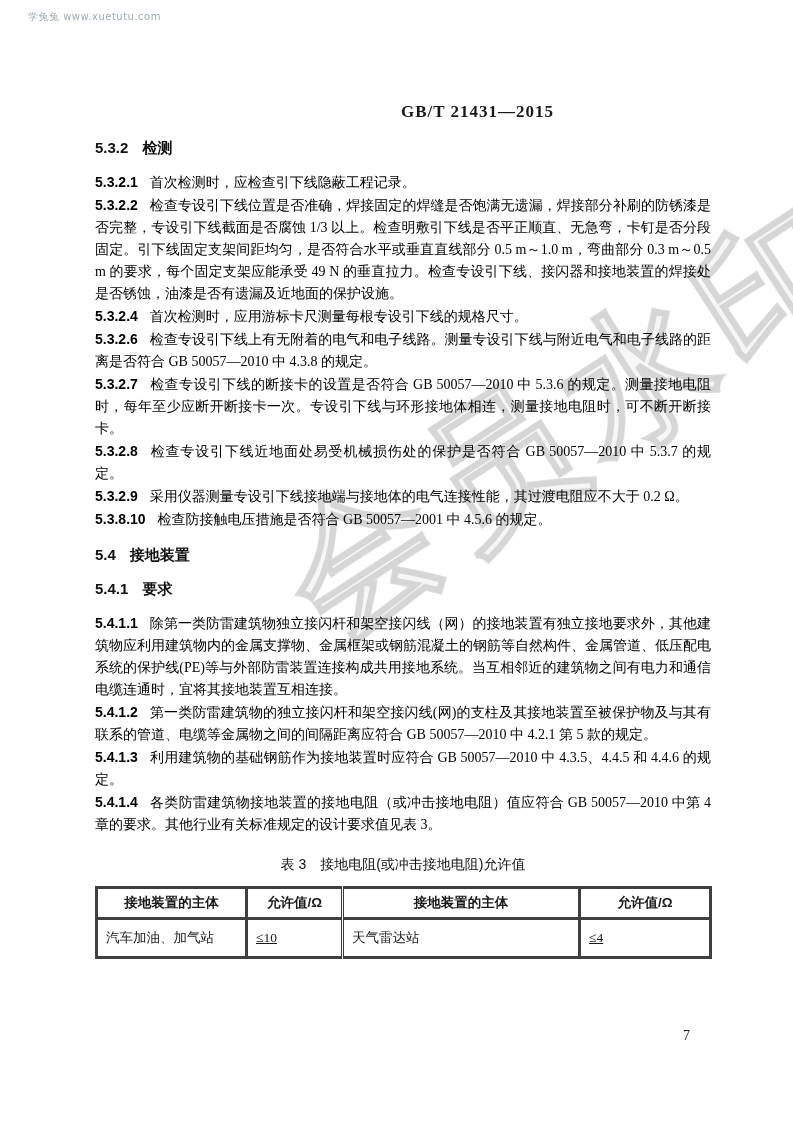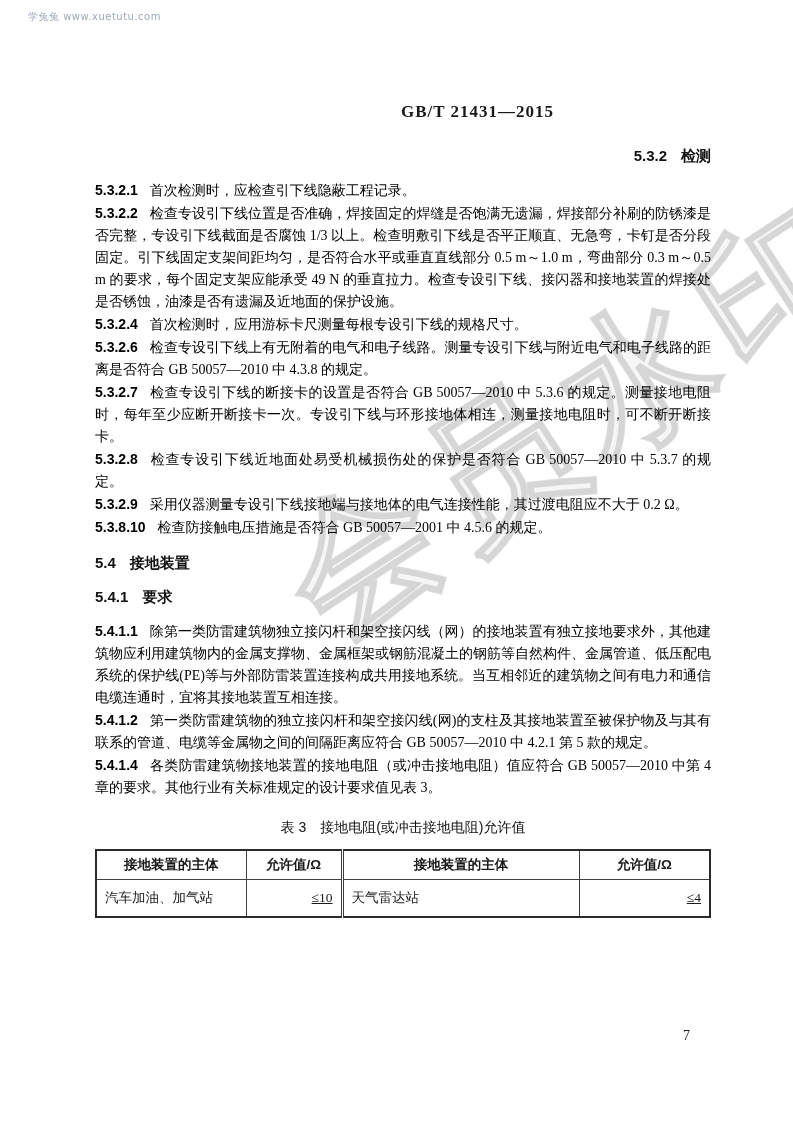--- a/index.html
+++ b/index.html
@@ -67,21 +67,21 @@
     width: 616px;
     z-index: 1;
   }
   .sec-heading {
     margin: 15px 0 13px 0;
     font-size: 15px;
     font-weight: bold;
     font-family: "Liberation Sans", "DejaVu Sans", sans-serif;
     color: #111;
   }
-  .sec-heading:first-child { margin-top: 8px; text-align: right; }
+  .sec-heading:first-child { margin-top: 0; }
   .sec-heading .num { margin-right: 14px; }
   .clause {
     margin: 0;
     font-size: 14px;
     line-height: 22px;
     text-align: justify;
     text-justify: inter-ideograph;
     color: #000000;
   }
   .clause .num {
@@ -100,33 +100,33 @@
     color: #111;
   }
   table.t3 {
     width: 614px;
     border-collapse: collapse;
     table-layout: fixed;
     font-size: 13.5px;
     border: 2px solid #2b2b2b;
   }
   table.t3 th, table.t3 td {
-    border: 1px solid #404040;
+    border: 3px solid #404040;
     padding: 3px 8px;
     vertical-align: middle;
     font-weight: normal;
   }
   table.t3 th {
     font-weight: bold;
     text-align: center;
     height: 22px;
     font-family: "Liberation Sans", "DejaVu Sans", sans-serif;
   }
   table.t3 .dbl { border-right: 3px double #3a3a3a; }
-  table.t3 td.val { text-align: right; text-decoration: underline; }
+  table.t3 td.val { text-align: left; text-decoration: underline; }
   table.t3 tr.r1 td { height: 30px; }
   table.t3 tr.r2 td { height: 42px; }
   table.t3 col.c1 { width: 150px; }
   table.t3 col.c2 { width: 96px; }
   table.t3 col.c3 { width: 237px; }
   table.t3 col.c4 { width: 131px; }
   
   .page-num {
     position: absolute;
     top: 1028px;
@@ -154,20 +154,21 @@
         <p class="clause"><b class="num">5.3.2.4</b><span>首次检测时，应用游标卡尺测量每根专设引下线的规格尺寸。</span></p>
         <p class="clause"><b class="num">5.3.2.6</b><span>检查专设引下线上有无附着的电气和电子线路。测量专设引下线与附近电气和电子线路的距离是否符合 GB 50057—2010 中 4.3.8 的规定。</span></p>
         <p class="clause"><b class="num">5.3.2.7</b><span>检查专设引下线的断接卡的设置是否符合 GB 50057—2010 中 5.3.6 的规定。测量接地电阻时，每年至少应断开断接卡一次。专设引下线与环形接地体相连，测量接地电阻时，可不断开断接卡。</span></p>
         <p class="clause"><b class="num">5.3.2.8</b><span>检查专设引下线近地面处易受机械损伤处的保护是否符合 GB 50057—2010 中 5.3.7 的规定。</span></p>
         <p class="clause"><b class="num">5.3.2.9</b><span>采用仪器测量专设引下线接地端与接地体的电气连接性能，其过渡电阻应不大于 0.2 Ω。</span></p>
         <p class="clause"><b class="num">5.3.8.10</b><span>检查防接触电压措施是否符合 GB 50057—2001 中 4.5.6 的规定。</span></p>
         <h3 class="sec-heading"><span class="num">5.4</span><span>接地装置</span></h3>
         <h3 class="sec-heading"><span class="num">5.4.1</span><span>要求</span></h3>
         <p class="clause"><b class="num">5.4.1.1</b><span>除第一类防雷建筑物独立接闪杆和架空接闪线（网）的接地装置有独立接地要求外，其他建筑物应利用建筑物内的金属支撑物、金属框架或钢筋混凝土的钢筋等自然构件、金属管道、低压配电系统的保护线(PE)等与外部防雷装置连接构成共用接地系统。当互相邻近的建筑物之间有电力和通信电缆连通时，宜将其接地装置互相连接。</span></p>
         <p class="clause"><b class="num">5.4.1.2</b><span>第一类防雷建筑物的独立接闪杆和架空接闪线(网)的支柱及其接地装置至被保护物及与其有联系的管道、电缆等金属物之间的间隔距离应符合 GB 50057—2010 中 4.2.1 第 5 款的规定。</span></p>
+        <p class="clause"><b class="num">5.4.1.3</b><span>利用建筑物的基础钢筋作为接地装置时应符合 GB 50057—2010 中 4.3.5、4.4.5 和 4.4.6 的规定。</span></p>
         <p class="clause"><b class="num">5.4.1.4</b><span>各类防雷建筑物接地装置的接地电阻（或冲击接地电阻）值应符合 GB 50057—2010 中第 4 章的要求。其他行业有关标准规定的设计要求值见表 3。</span></p>
       </div>
 
     <div class="tbl-caption">表 3　接地电阻(或冲击接地电阻)允许值</div>
 
     <table class="t3">
       <colgroup>
         <col class="c1">
           <col class="c2">
           <col class="c3">

